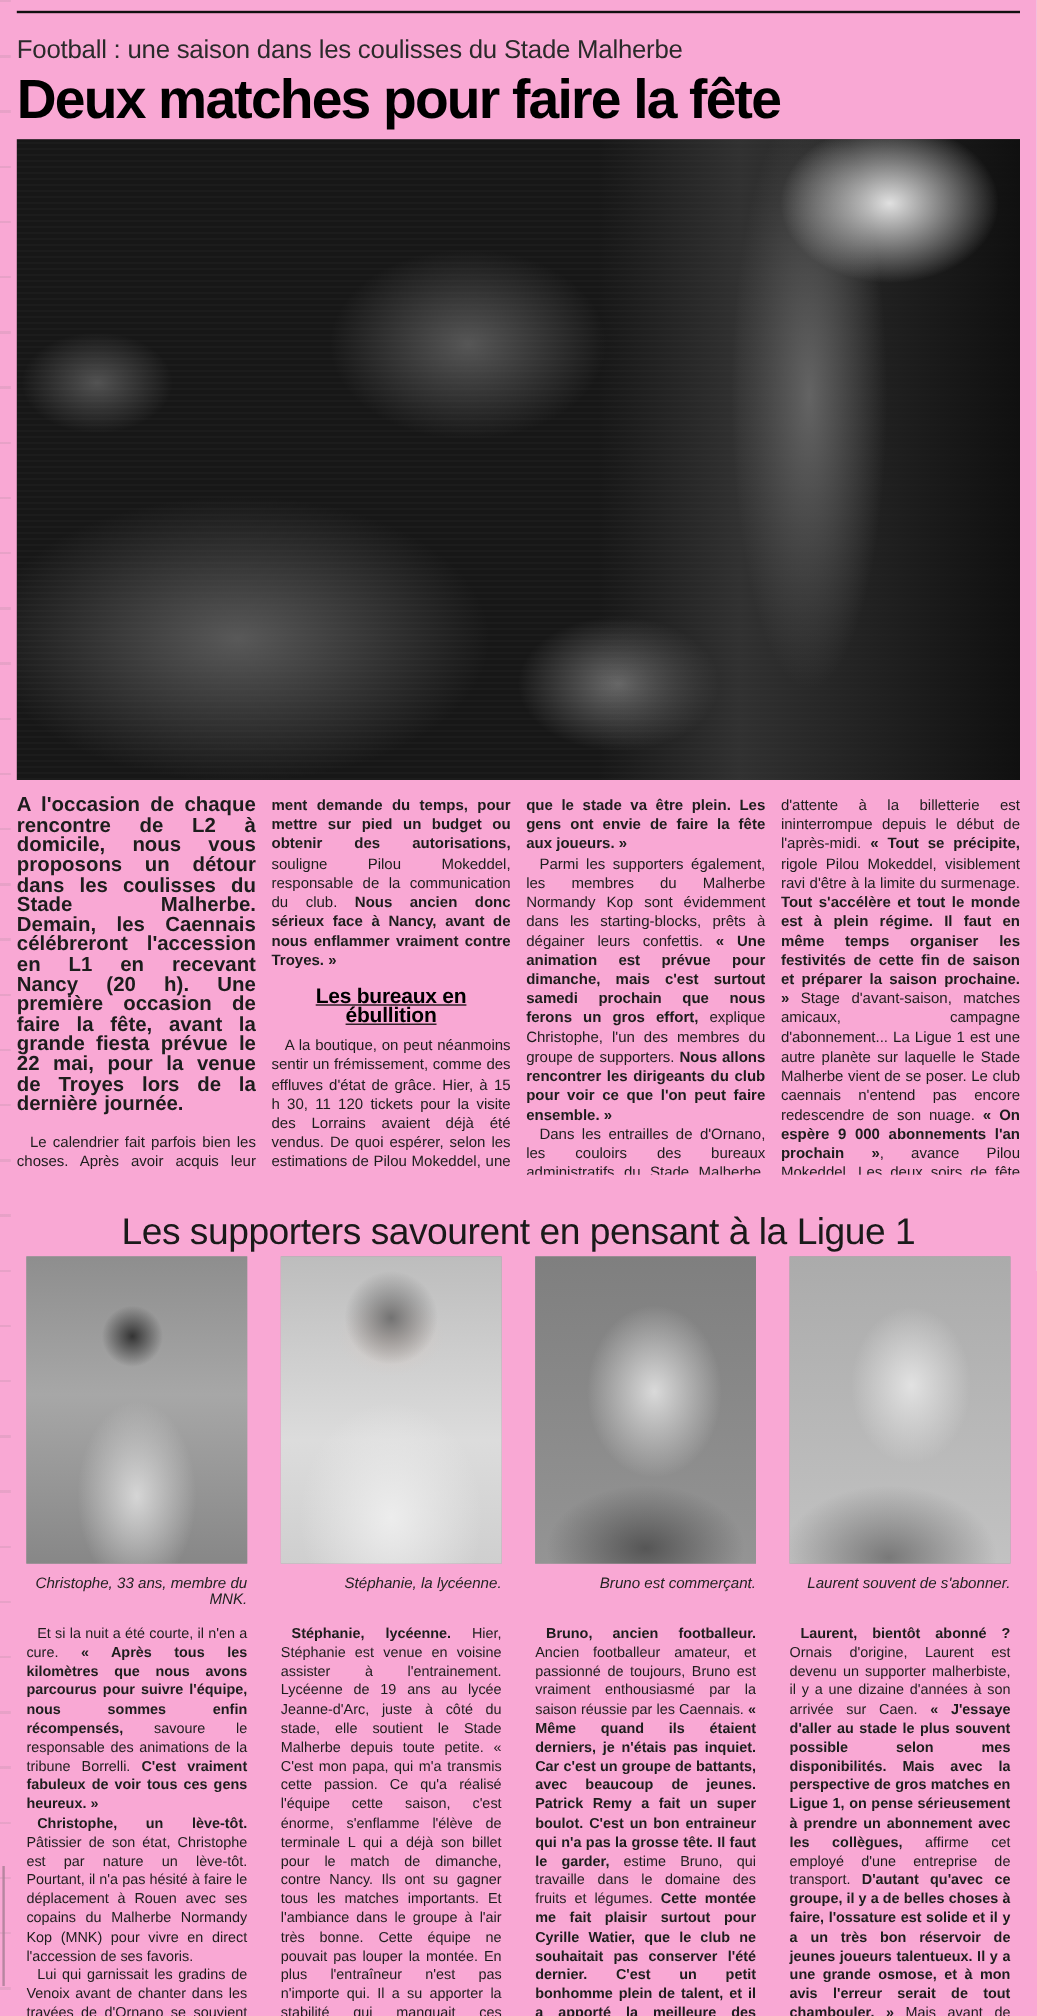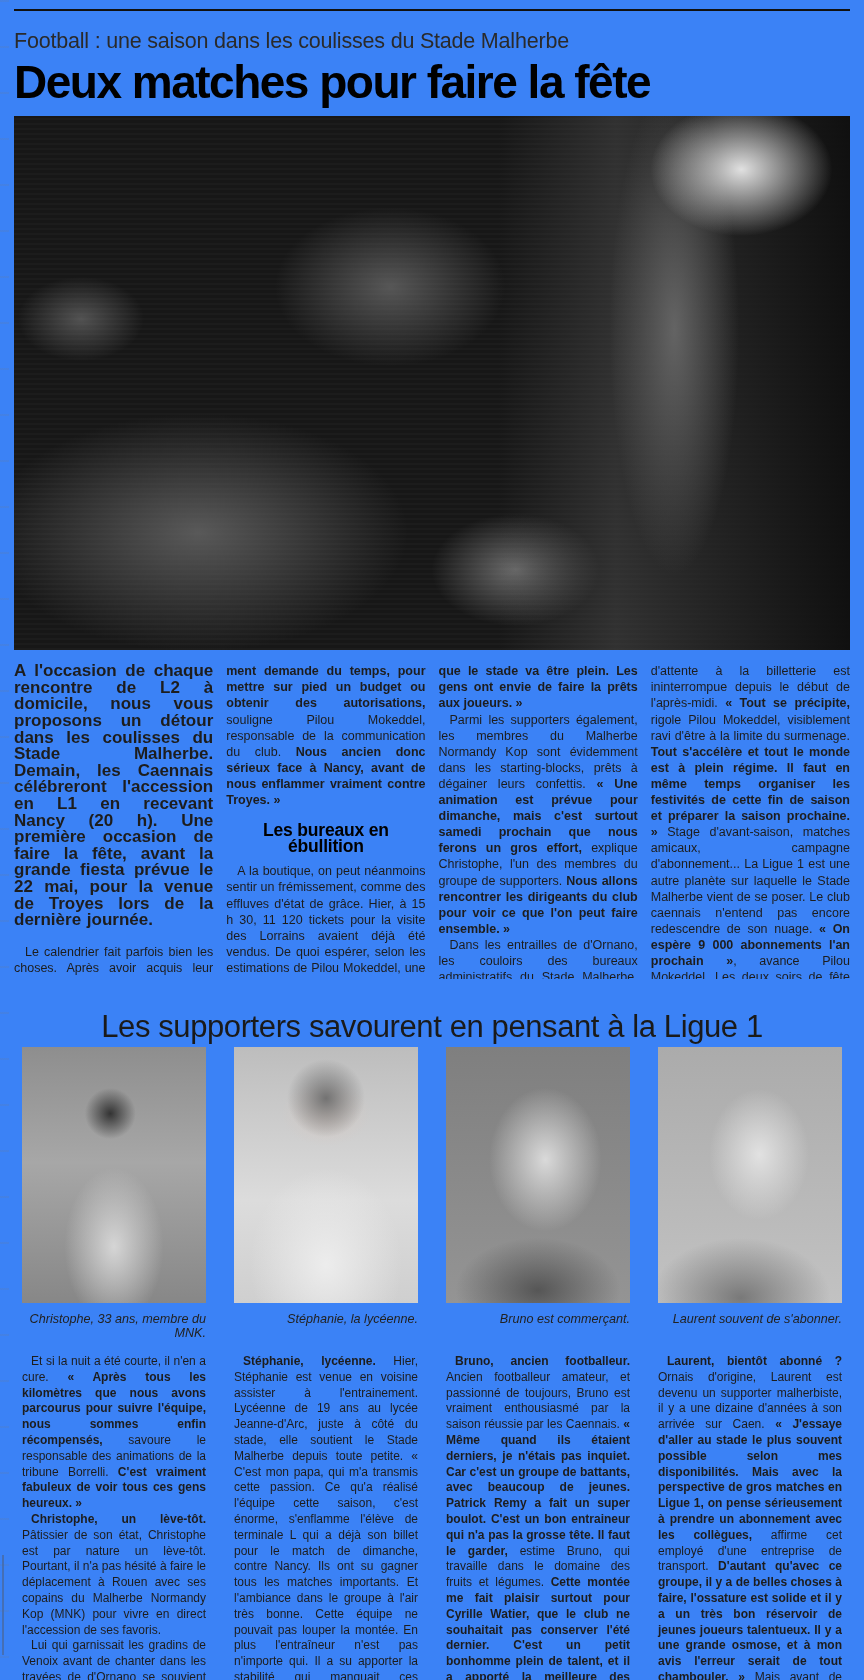--- a/index.html
+++ b/index.html
@@ -1,20 +1,20 @@
 <!DOCTYPE html>
 <html lang="fr"><head>
 <meta charset="utf-8">
 <style>
   html,body{margin:0;padding:0;background:#e9e9e9;}
   .page{
     position:relative;
     width:864px;height:1680px;
     margin:0 auto;
-    background:#3b82f6;
+    background:#f9a8d4;
     overflow:hidden;
     font-family:"Liberation Sans", sans-serif;
     color:#1d1d1d;
   }
   
   .edge-strip{
     position:absolute;left:0;top:0;width:9px;height:1680px;
     background:
       repeating-linear-gradient(180deg,
         rgba(120,120,120,.28) 0 2px, transparent 2px 46px);
@@ -60,21 +60,21 @@
     text-align:justify;
     font-size:12.5px;line-height:16.1px;
     height:316px;overflow:hidden;
   }
   .cols p{margin:0;}
   .cols p.lead{font-weight:bold;font-size:17px;line-height:16.6px;word-spacing:1px;}
   .cols p.indent{text-indent:11px;}
   .cols p.gap{margin-top:15px;}
   .cols h3{
     font-size:17.5px;font-weight:bold;text-align:center;
-    margin:14px 0 9px;letter-spacing:-.2px;color:#000;text-indent:0;
+    margin:14px 0 9px;letter-spacing:-.2px;color:#000;text-indent:0;text-decoration:underline;
   }
   b{font-weight:bold;}
   
   .headline2{
     margin-top:30px;
     text-align:center;font-size:31px;font-weight:400;
     color:#1a1a1a;letter-spacing:-.4px;
   }
   .art2{position:absolute;left:22px;top:0;width:820px;}
   .photo-row{
@@ -146,21 +146,21 @@
       <div>
           <p class="lead"><b>A l'occasion de chaque rencontre de L2 à domicile, nous vous proposons un détour dans les coulisses du Stade Malherbe. Demain, les Caennais célébreront l'accession en L1 en recevant Nancy (20 h). Une première occasion de faire la fête, avant la grande fiesta prévue le 22 mai, pour la venue de Troyes lors de la dernière journée.</b></p>
           <p class="body indent gap"><span>Le calendrier fait parfois bien les choses. Après avoir acquis leur billet pour la L1 sur la pelouse de Rouen, mercredi (2-1), les Malherbistes disposent de deux réceptions consécutives pour clôturer en beauté, devant leur public, cette saison 2003-04 déjà historique. Si deux fêtes valent mieux qu'une, celle de demain s'annonce avant tout spontanée. </span></p>
         </div>
       <div>
           <p class="body"><b>ment demande du temps, pour mettre sur pied un budget ou obtenir des autorisations, </b><span>souligne Pilou Mokeddel, responsable de la communication du club. </span><b>Nous ancien donc sérieux face à Nancy, avant de nous enflammer vraiment contre Troyes. »</b></p>
           <h3 class="subhead"><span>Les bureaux en ébullition</span></h3>
           <p class="body indent"><span>A la boutique, on peut néanmoins sentir un frémissement, comme des effluves d'état de grâce. Hier, à 15 h 30, 11 120 tickets pour la visite des Lorrains avaient déjà été vendus. De quoi espérer, selon les estimations de Pilou Mokeddel, une assistance de l'ordre de </span><b>« 16 000 à 17 000 spectateurs. »</b></p>
         </div>
       <div>
-          <p class="body"><b>que le stade va être plein. Les gens ont envie de faire la prêts aux joueurs. »</b></p>
+          <p class="body"><b>que le stade va être plein. Les gens ont envie de faire la fête aux joueurs. »</b></p>
           <p class="body indent"><span>Parmi les supporters également, les membres du Malherbe Normandy Kop sont évidemment dans les starting-blocks, prêts à dégainer leurs confettis. </span><b>« Une animation est prévue pour dimanche, mais c'est surtout samedi prochain que nous ferons un gros effort, </b><span>explique Christophe, l'un des membres du groupe de supporters. </span><b>Nous allons rencontrer les dirigeants du club pour voir ce que l'on peut faire ensemble. »</b></p>
           <p class="body indent"><span>Dans les entrailles de d'Ornano, les couloirs des bureaux administratifs du Stade Malherbe, qui ont déjà des airs de ruche en temps normal, sont carrément en ébullition. Les téléphones sonnent désespérément occupés tandis que la file</span></p>
         </div>
       <div>
           <p class="body"><span>d'attente à la billetterie est ininterrompue depuis le début de l'après-midi. </span><b>« Tout se précipite, </b><span>rigole Pilou Mokeddel, visiblement ravi d'être à la limite du surmenage. </span><b>Tout s'accélère et tout le monde est à plein régime. Il faut en même temps organiser les festivités de cette fin de saison et préparer la saison prochaine. »</b><span> Stage d'avant-saison, matches amicaux, campagne d'abonnement... La Ligue 1 est une autre planète sur laquelle le Stade Malherbe vient de se poser. Le club caennais n'entend pas encore redescendre de son nuage. </span><b>« On espère 9 000 abonnements l'an prochain »</b><span>, avance Pilou Mokeddel. Les deux soirs de fête qui attendent d'Ornano d'ici samedi prochain constitueront un bon indice de l'engouement du public caennais pour son équipe.</span></p>
         </div>
     </div>
 
     <h2 class="headline2">Les supporters savourent en pensant à la Ligue 1</h2>
   </div>

